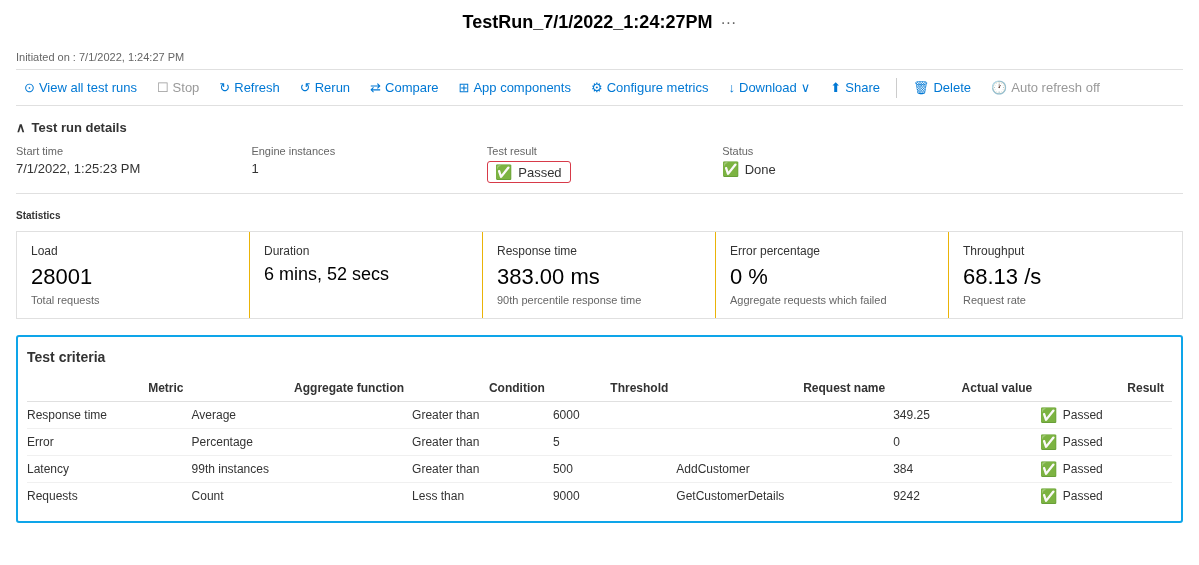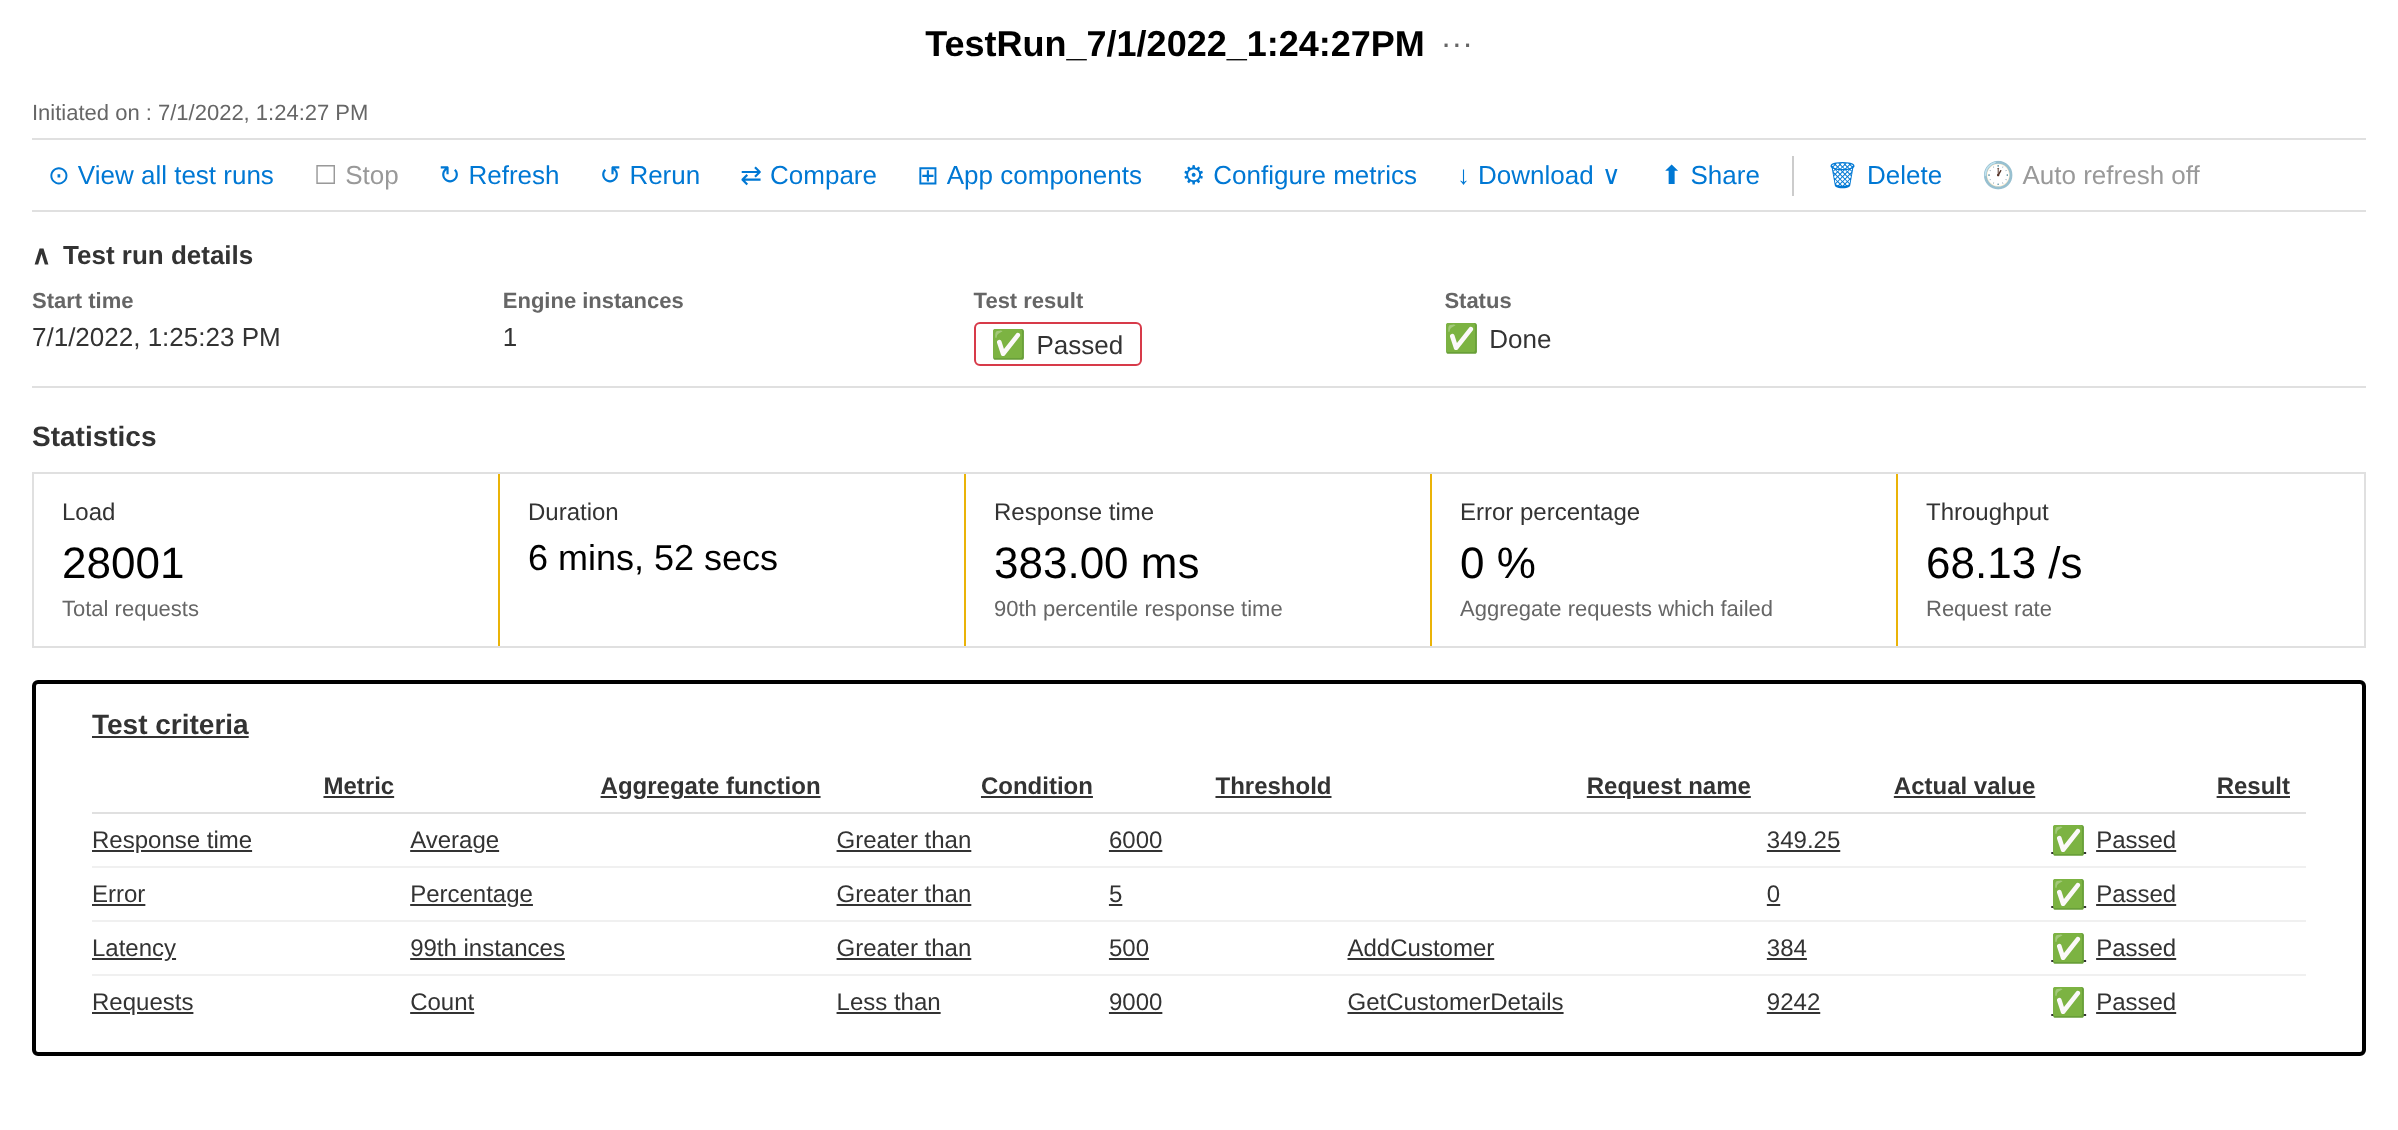--- a/index.html
+++ b/index.html
@@ -82,21 +82,20 @@
       gap: 10px;
       margin-bottom: 16px;
       padding-bottom: 10px;
       border-bottom: 1px solid #e0e0e0;
     }
     .detail-cell label {
       font-size: 11px;
       color: #666;
       display: block;
       margin-bottom: 4px;
-      font-weight: bold;
     }
     .detail-cell .value {
       font-size: 13px;
       color: #333;
     }
     .result-badge {
       display: inline-flex;
       align-items: center;
       gap: 5px;
       border: 1.5px solid #d73a49;
@@ -113,21 +112,21 @@
       gap: 5px;
     }
     .status-value .check-icon {
       color: #107c10;
       font-size: 14px;
     }
     .stats-section {
       margin-bottom: 16px;
     }
     .stats-title {
-      font-size: 14px;
+      font-size: 10px;
       font-weight: 600;
       margin-bottom: 10px;
     }
     .stats-grid {
       display: grid;
       grid-template-columns: 1fr 1fr 1fr 1fr 1fr;
       gap: 0;
       border: 1px solid #e0e0e0;
     }
     .stat-card {
@@ -146,24 +145,23 @@
       font-size: 22px;
       font-weight: 300;
       color: #000;
       margin-bottom: 4px;
     }
     .stat-sublabel {
       font-size: 11px;
       color: #666;
     }
     .test-criteria-section {
-      border: 2px solid #000000;
+      border: 2px solid #0ea5e9;
       border-radius: 3px;
-      padding: 12px 28px;
-      text-decoration: underline;
+      padding: 12px 9px;
     }
     .criteria-title {
       font-size: 14px;
       font-weight: 600;
       margin-bottom: 12px;
     }
     .criteria-table {
       width: 100%;
       border-collapse: collapse;
     }

